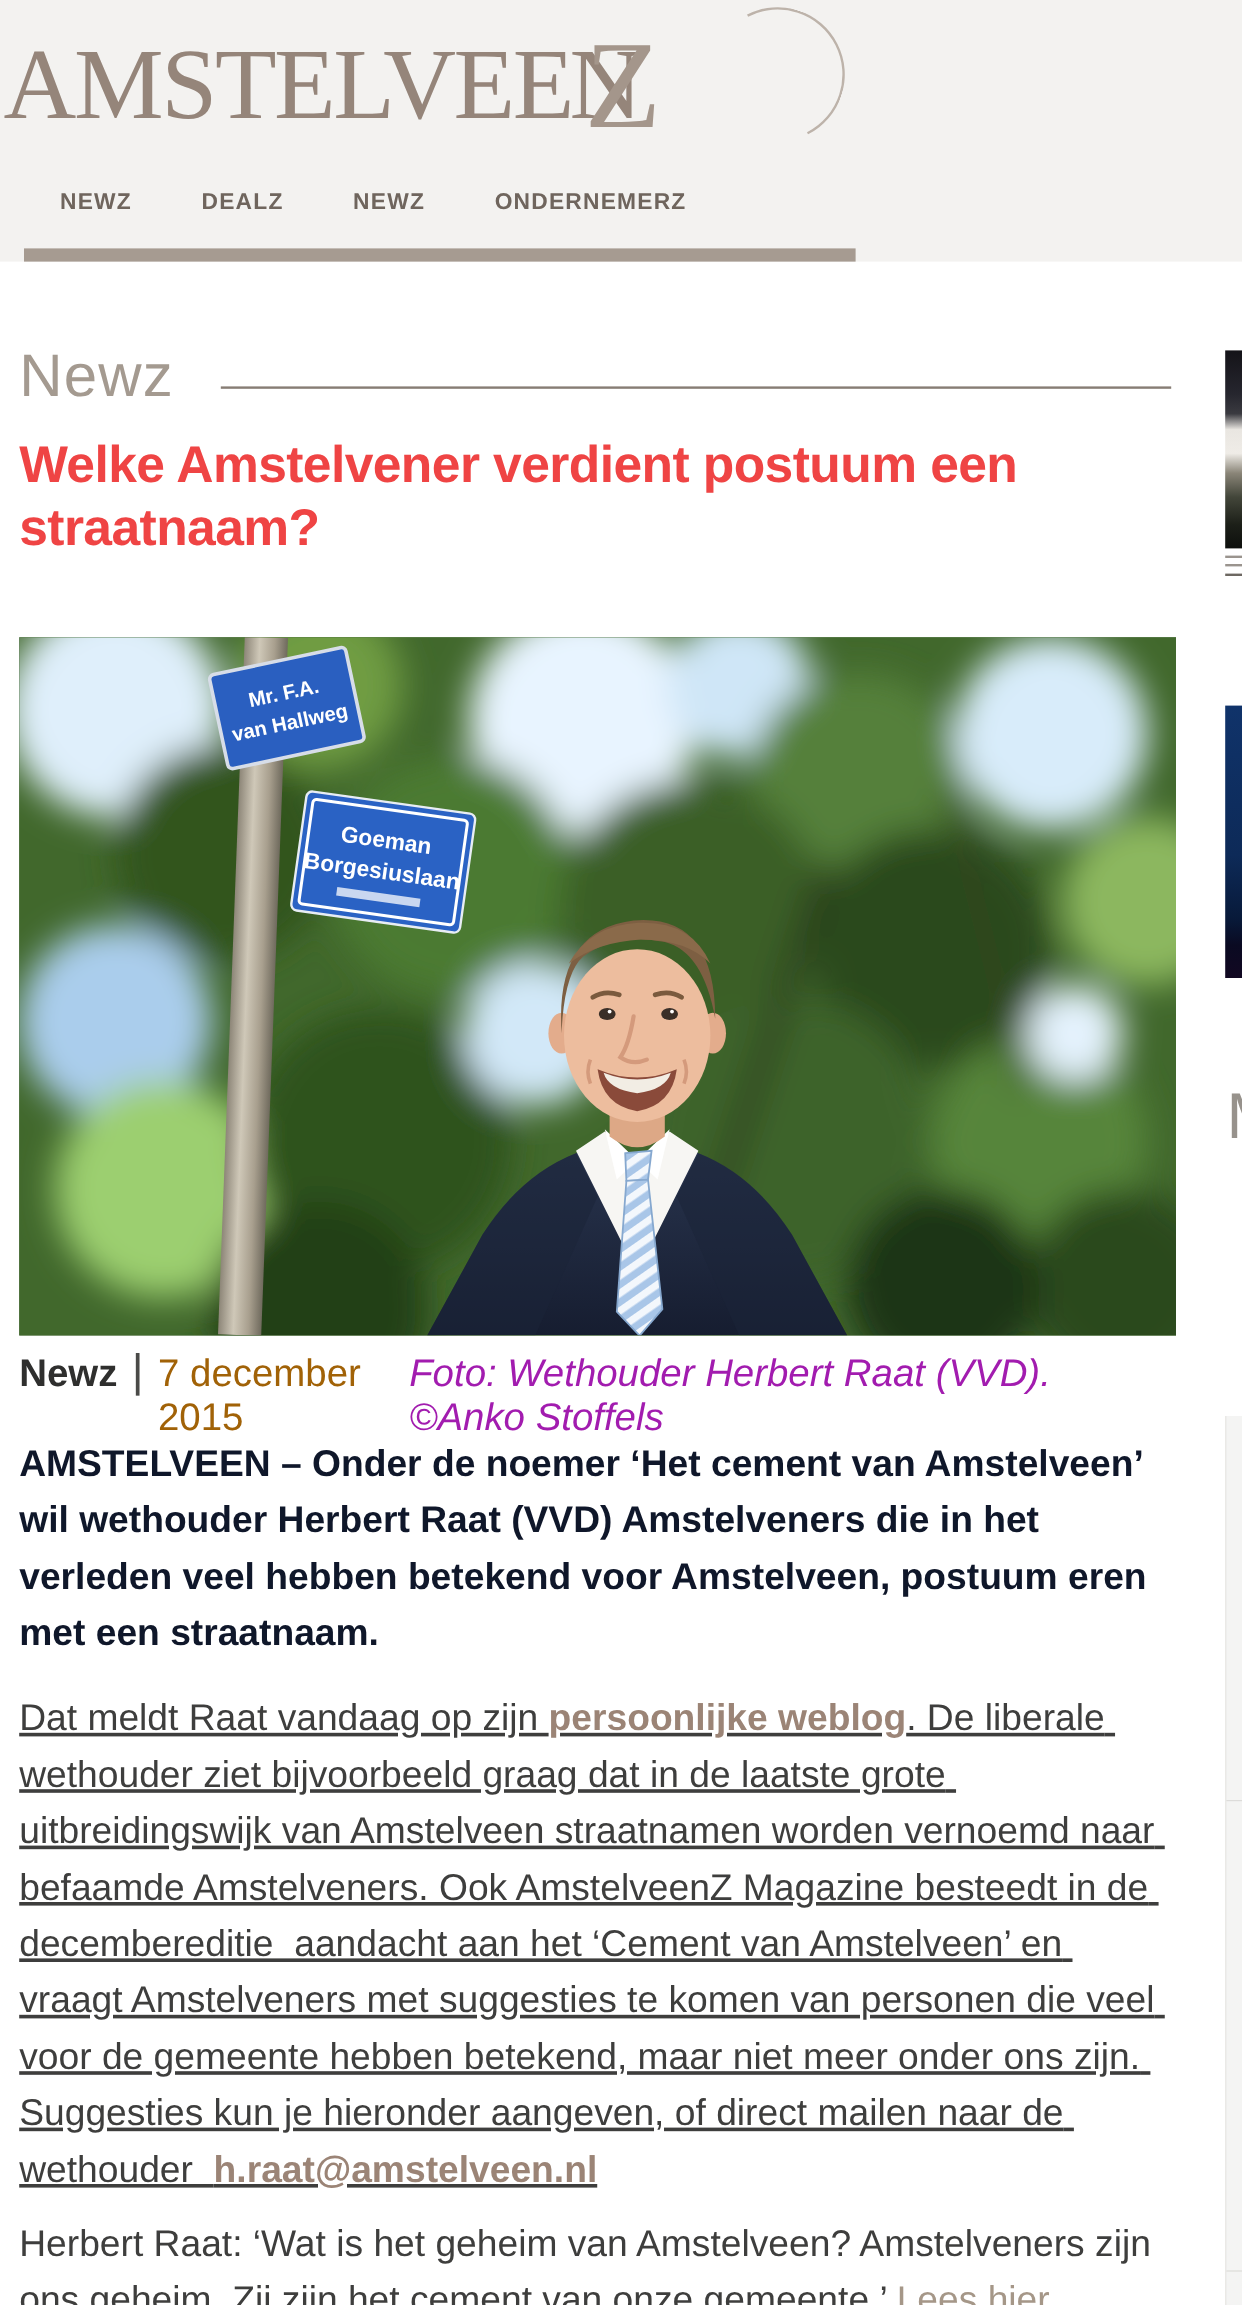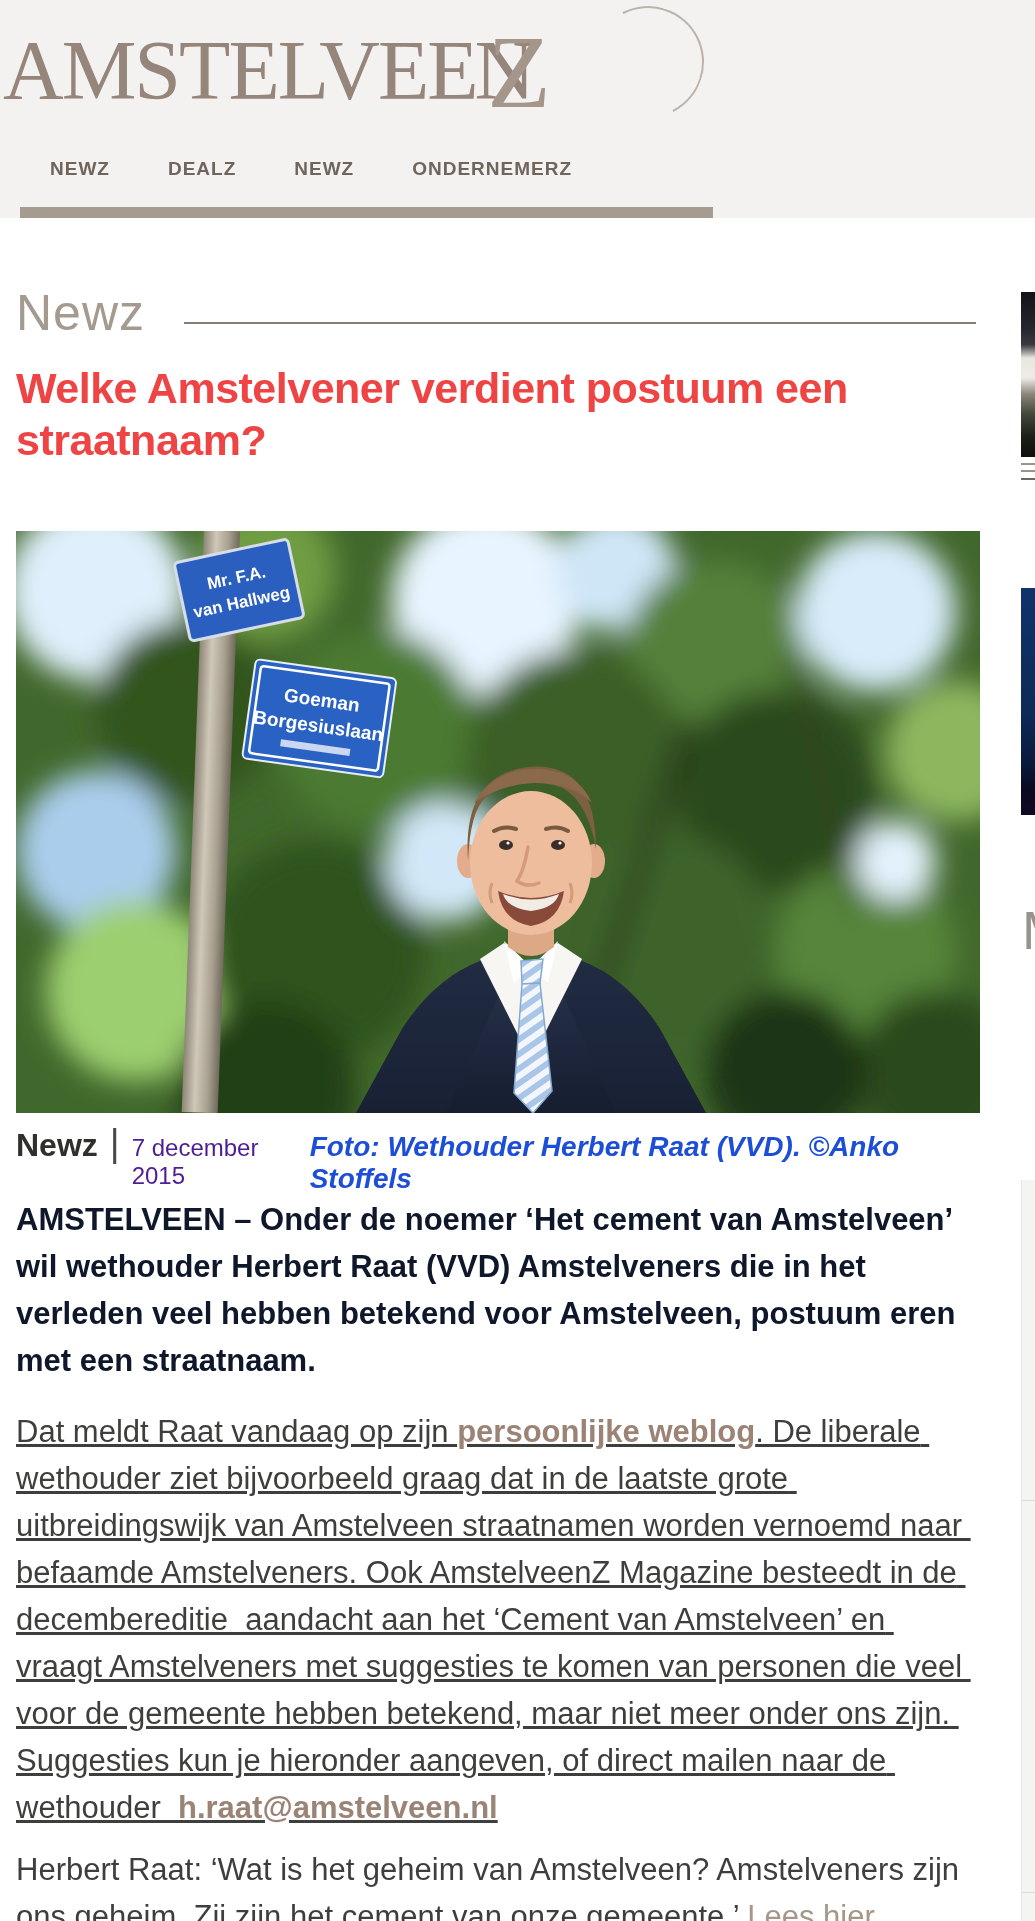--- a/index.html
+++ b/index.html
@@ -29,22 +29,22 @@
   .section-rule{position:absolute;left:168px;top:38px;width:792px;height:2px;background:#877d74;}
 
   .article-title{position:absolute;top:362px;left:0;width:930px;
                  font-size:43px;line-height:52px;font-weight:600;color:#ef4444;letter-spacing:-.5px;}
 
   .photo{position:absolute;top:531px;left:0;width:964px;height:582px;overflow:hidden;background:#3c632b;}
 
   .meta{position:absolute;top:1122px;left:0;width:960px;display:flex;align-items:baseline;}
   .meta-cat{font-size:32px;font-weight:700;color:#2f2f2e;}
   .meta-sep{font-size:38px;font-weight:300;color:#4a4a48;margin:0 12px;}
-  .meta-date{font-size:24px;color:#4c1d95;}
-  .meta-credit{margin-left:auto;font-style:italic;font-size:28px;color:#1d4ed8;font-weight:bold;}
+  .meta-date{font-size:32px;color:#a16207;}
+  .meta-credit{margin-left:auto;font-style:italic;font-size:32px;color:#a21caf;}
 
   .lead{position:absolute;top:1196px;left:0;width:952px;
         font-size:31px;line-height:47px;font-weight:700;color:#0f172a;white-space:pre-wrap;}
   .p1{position:absolute;top:1408px;left:0;width:952px;
       font-size:31px;line-height:47px;color:#3e3e3d;white-space:pre-wrap;text-decoration:underline;}
   .p2{position:absolute;top:1846px;left:0;width:952px;
       font-size:31px;line-height:47px;color:#3e3e3d;white-space:pre-wrap;}
   .link-strong{color:#9b8476;font-weight:700;cursor:pointer;text-decoration:none;}
   .link-light{color:#a59788;cursor:pointer;text-decoration:none;}
 

